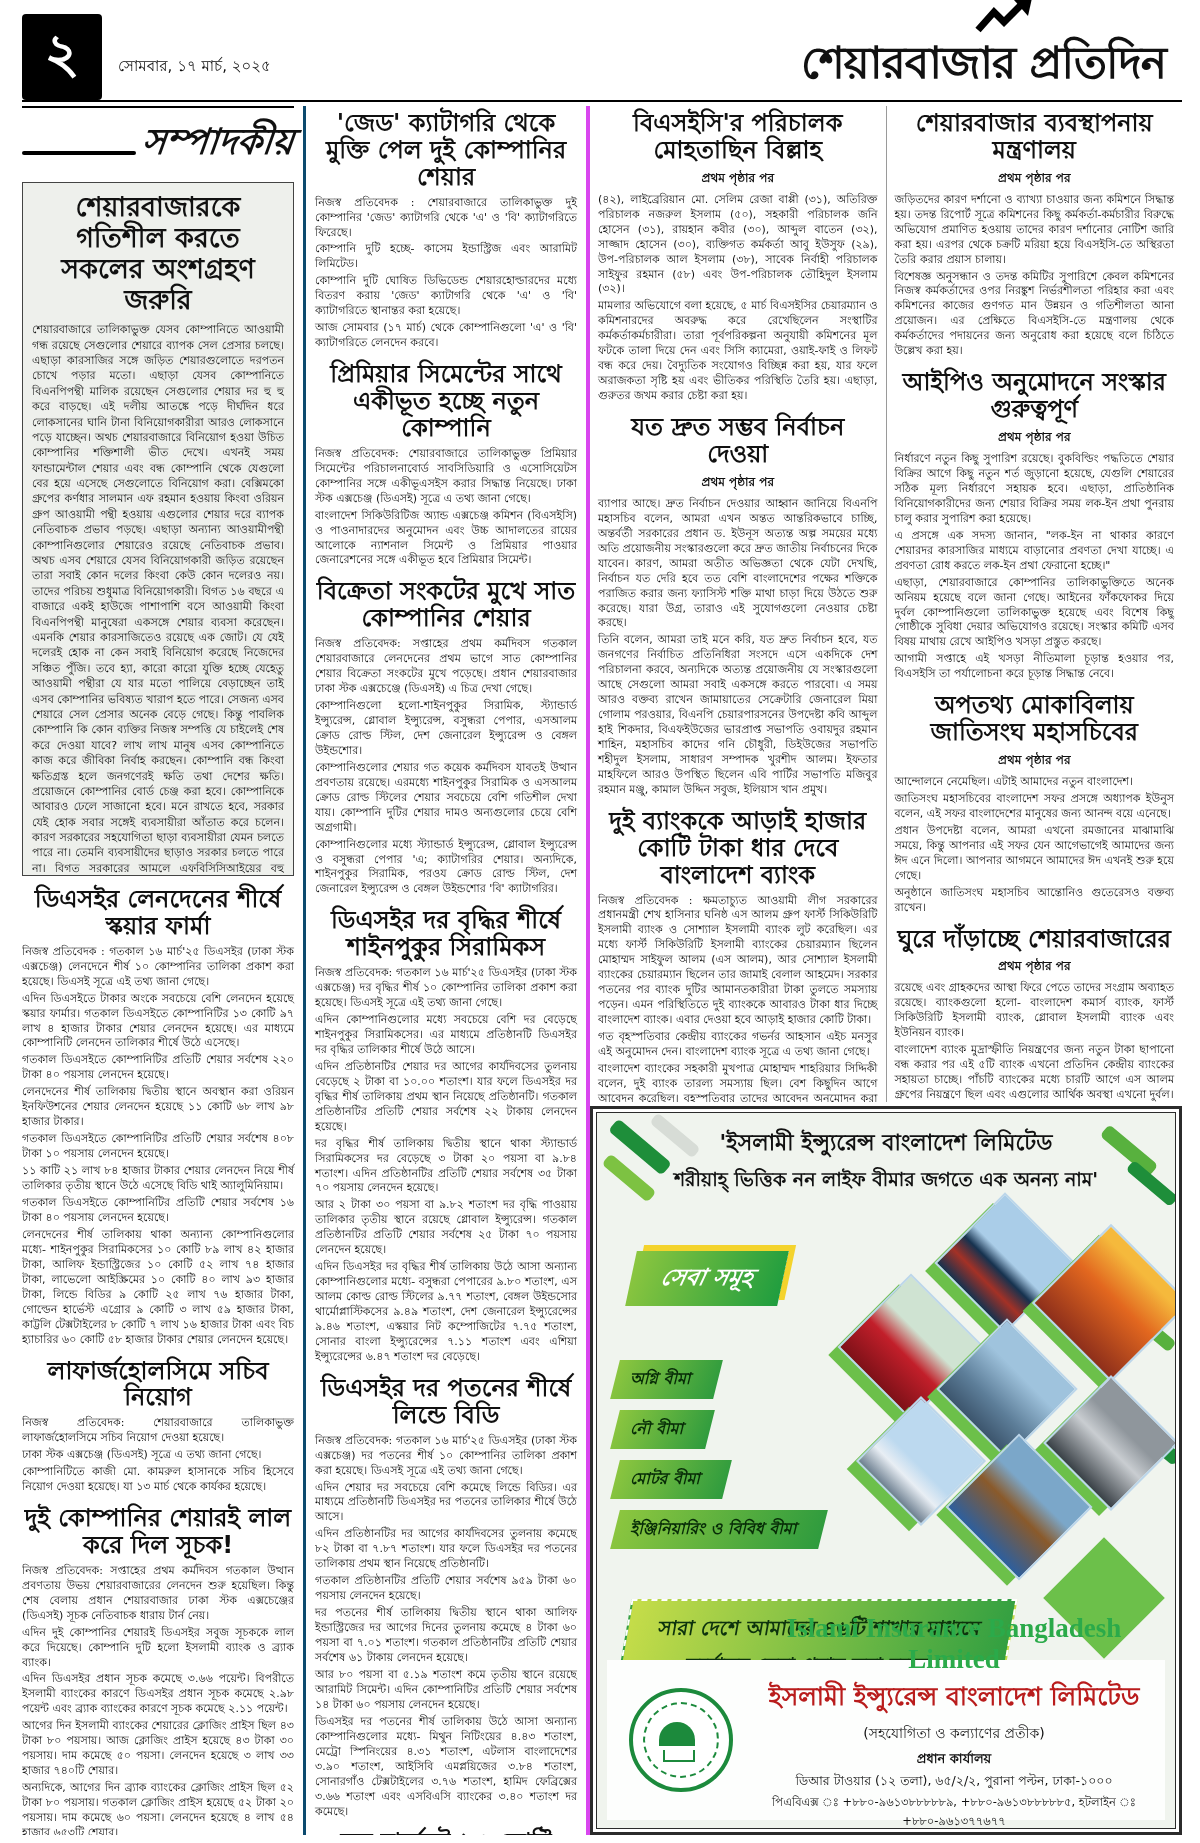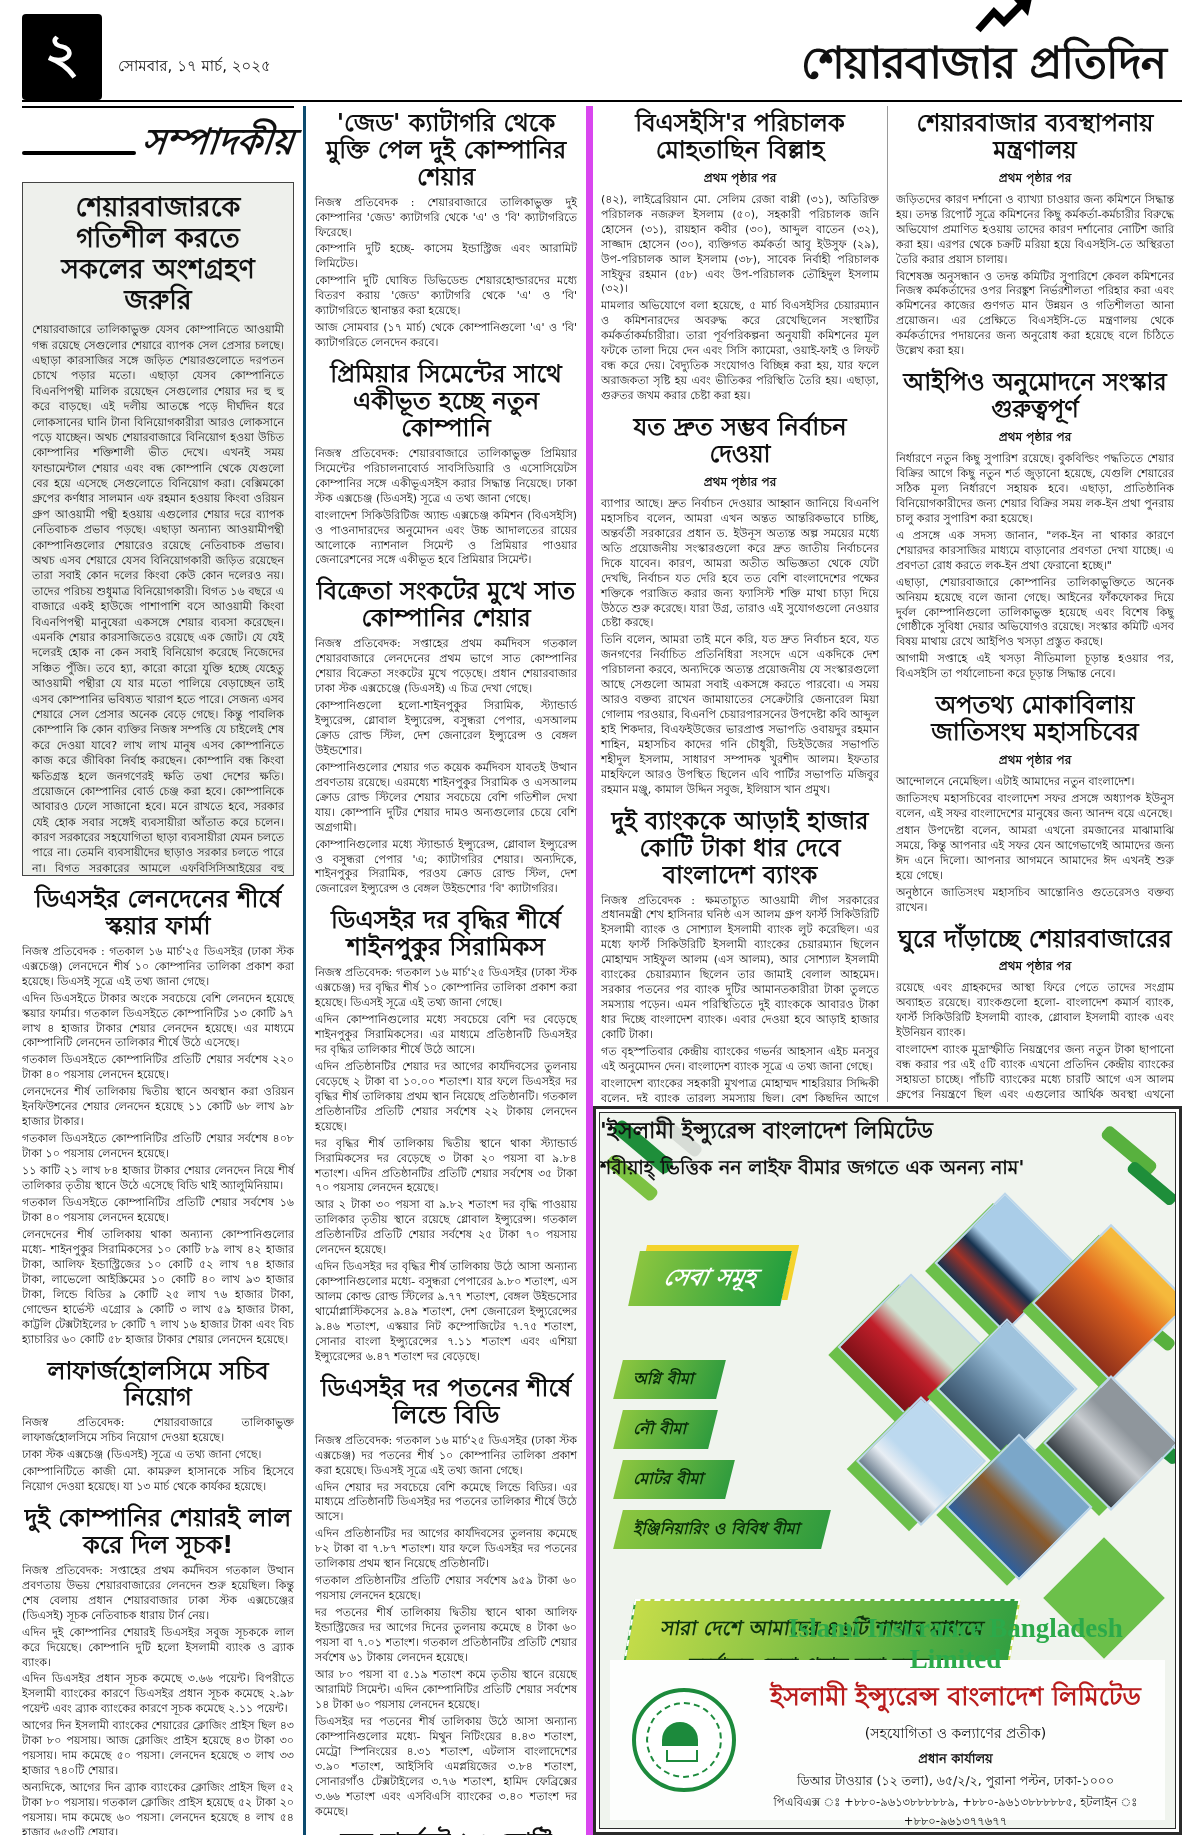--- a/index.html
+++ b/index.html
@@ -12,21 +12,21 @@
           border-radius:4px;}
   .dateline{position:absolute;left:96px;top:40px;font-size:15px;}
   .masthead{position:absolute;right:16px;top:16px;font-size:44px;font-weight:800;letter-spacing:-1px;}
   .mast-arrow{position:absolute;right:148px;top:-16px;}
   .hdr-rule{position:absolute;top:100px;left:22px;right:18px;border-top:2px solid #000;}
   
   .bodywrap{position:absolute;top:106px;left:22px;right:18px;bottom:8px;display:flex;}
   .ncol{overflow:hidden;}
   .col1{width:272px;padding-right:9px;}
   .col2{width:262px;padding:0 9px;border-left:3px solid #0c4a6e;}
-  .rightwrap{flex:1;display:flex;flex-direction:column;border-left:7px solid #d946ef;min-width:0;}
+  .rightwrap{flex:1;display:flex;flex-direction:column;border-left:4px solid #d946ef;min-width:0;}
   .rightcols{display:flex;height:996px;overflow:hidden;}
   .col3{width:50%;padding:0 8px;}
   .col4{width:50%;padding:0 8px;border-left:1px solid #9a9a9a;}
   
   .article{margin-bottom:10px;}
   .headline{font-size:24px;line-height:1.12;font-weight:800;text-align:center;margin:4px 0 5px;}
   .kicker{font-size:12px;font-weight:bold;text-align:center;margin:0 0 4px;}
   .article p{font-size:11px;line-height:1.36;text-align:justify;margin:0 0 2px;}
   
   .ed-head{display:flex;align-items:center;border-top:2px solid #000;padding-top:6px;margin-bottom:8px;}
@@ -40,21 +40,21 @@
   .ad-inner{border:1px solid #2b2b2b;height:100%;position:relative;background:#f0f4ee;overflow:hidden;box-sizing:border-box;}
   .slash{position:absolute;border-radius:5px;}
   .s1{width:70px;height:16px;background:#1e8e3a;transform:rotate(40deg);left:8px;top:26px;}
   .s2{width:60px;height:14px;background:#7dc242;transform:rotate(40deg);left:2px;top:58px;}
   .s3{width:56px;height:13px;background:#d7dcd6;transform:rotate(40deg);left:50px;top:16px;}
   .s4{width:64px;height:15px;background:#58b13e;transform:rotate(40deg);right:14px;top:30px;}
   .s5{width:58px;height:13px;background:#1e8e3a;transform:rotate(40deg);right:-6px;top:64px;}
   .s6{width:56px;height:13px;background:#58b13e;transform:rotate(40deg);right:-4px;top:210px;}
   .s7{width:64px;height:14px;background:#1e8e3a;transform:rotate(40deg);right:-10px;top:320px;}
   .bigdiamond{position:absolute;width:86px;height:86px;background:#6cc04a;transform:rotate(45deg);right:28px;top:442px;}
-  .ad-title{ text-align:left;margin-top:0;position:relative;z-index:3;}
+  .ad-title{ text-align:center;margin-top:12px;position:relative;z-index:3;}
   .ad-title .l1{font-size:22px;font-weight:800;}
   .ad-title .l2{font-size:19px;font-weight:800;margin-top:3px;}
   .ad-mid{position:absolute;left:0;top:86px;right:0;height:400px;}
   .seba{position:absolute;left:34px;top:52px;background:linear-gradient(100deg,#8cc63f,#1f9d3f);
         color:#fff;font-size:23px;font-weight:800;font-style:italic;padding:8px 30px;
         transform:skewX(-12deg);box-shadow:6px -6px 0 0 #f4d32c;}
   .chips{position:absolute;left:18px;top:150px;}
   .chip{background:linear-gradient(100deg,#8cc63f,#2e9b3e);transform:skewX(-14deg);
         font-size:16px;font-weight:800;color:#072c07;padding:6px 26px 6px 16px;margin:11px 0;width:fit-content;}
   .collage{position:absolute;right:8px;top:0;width:330px;height:400px;}

